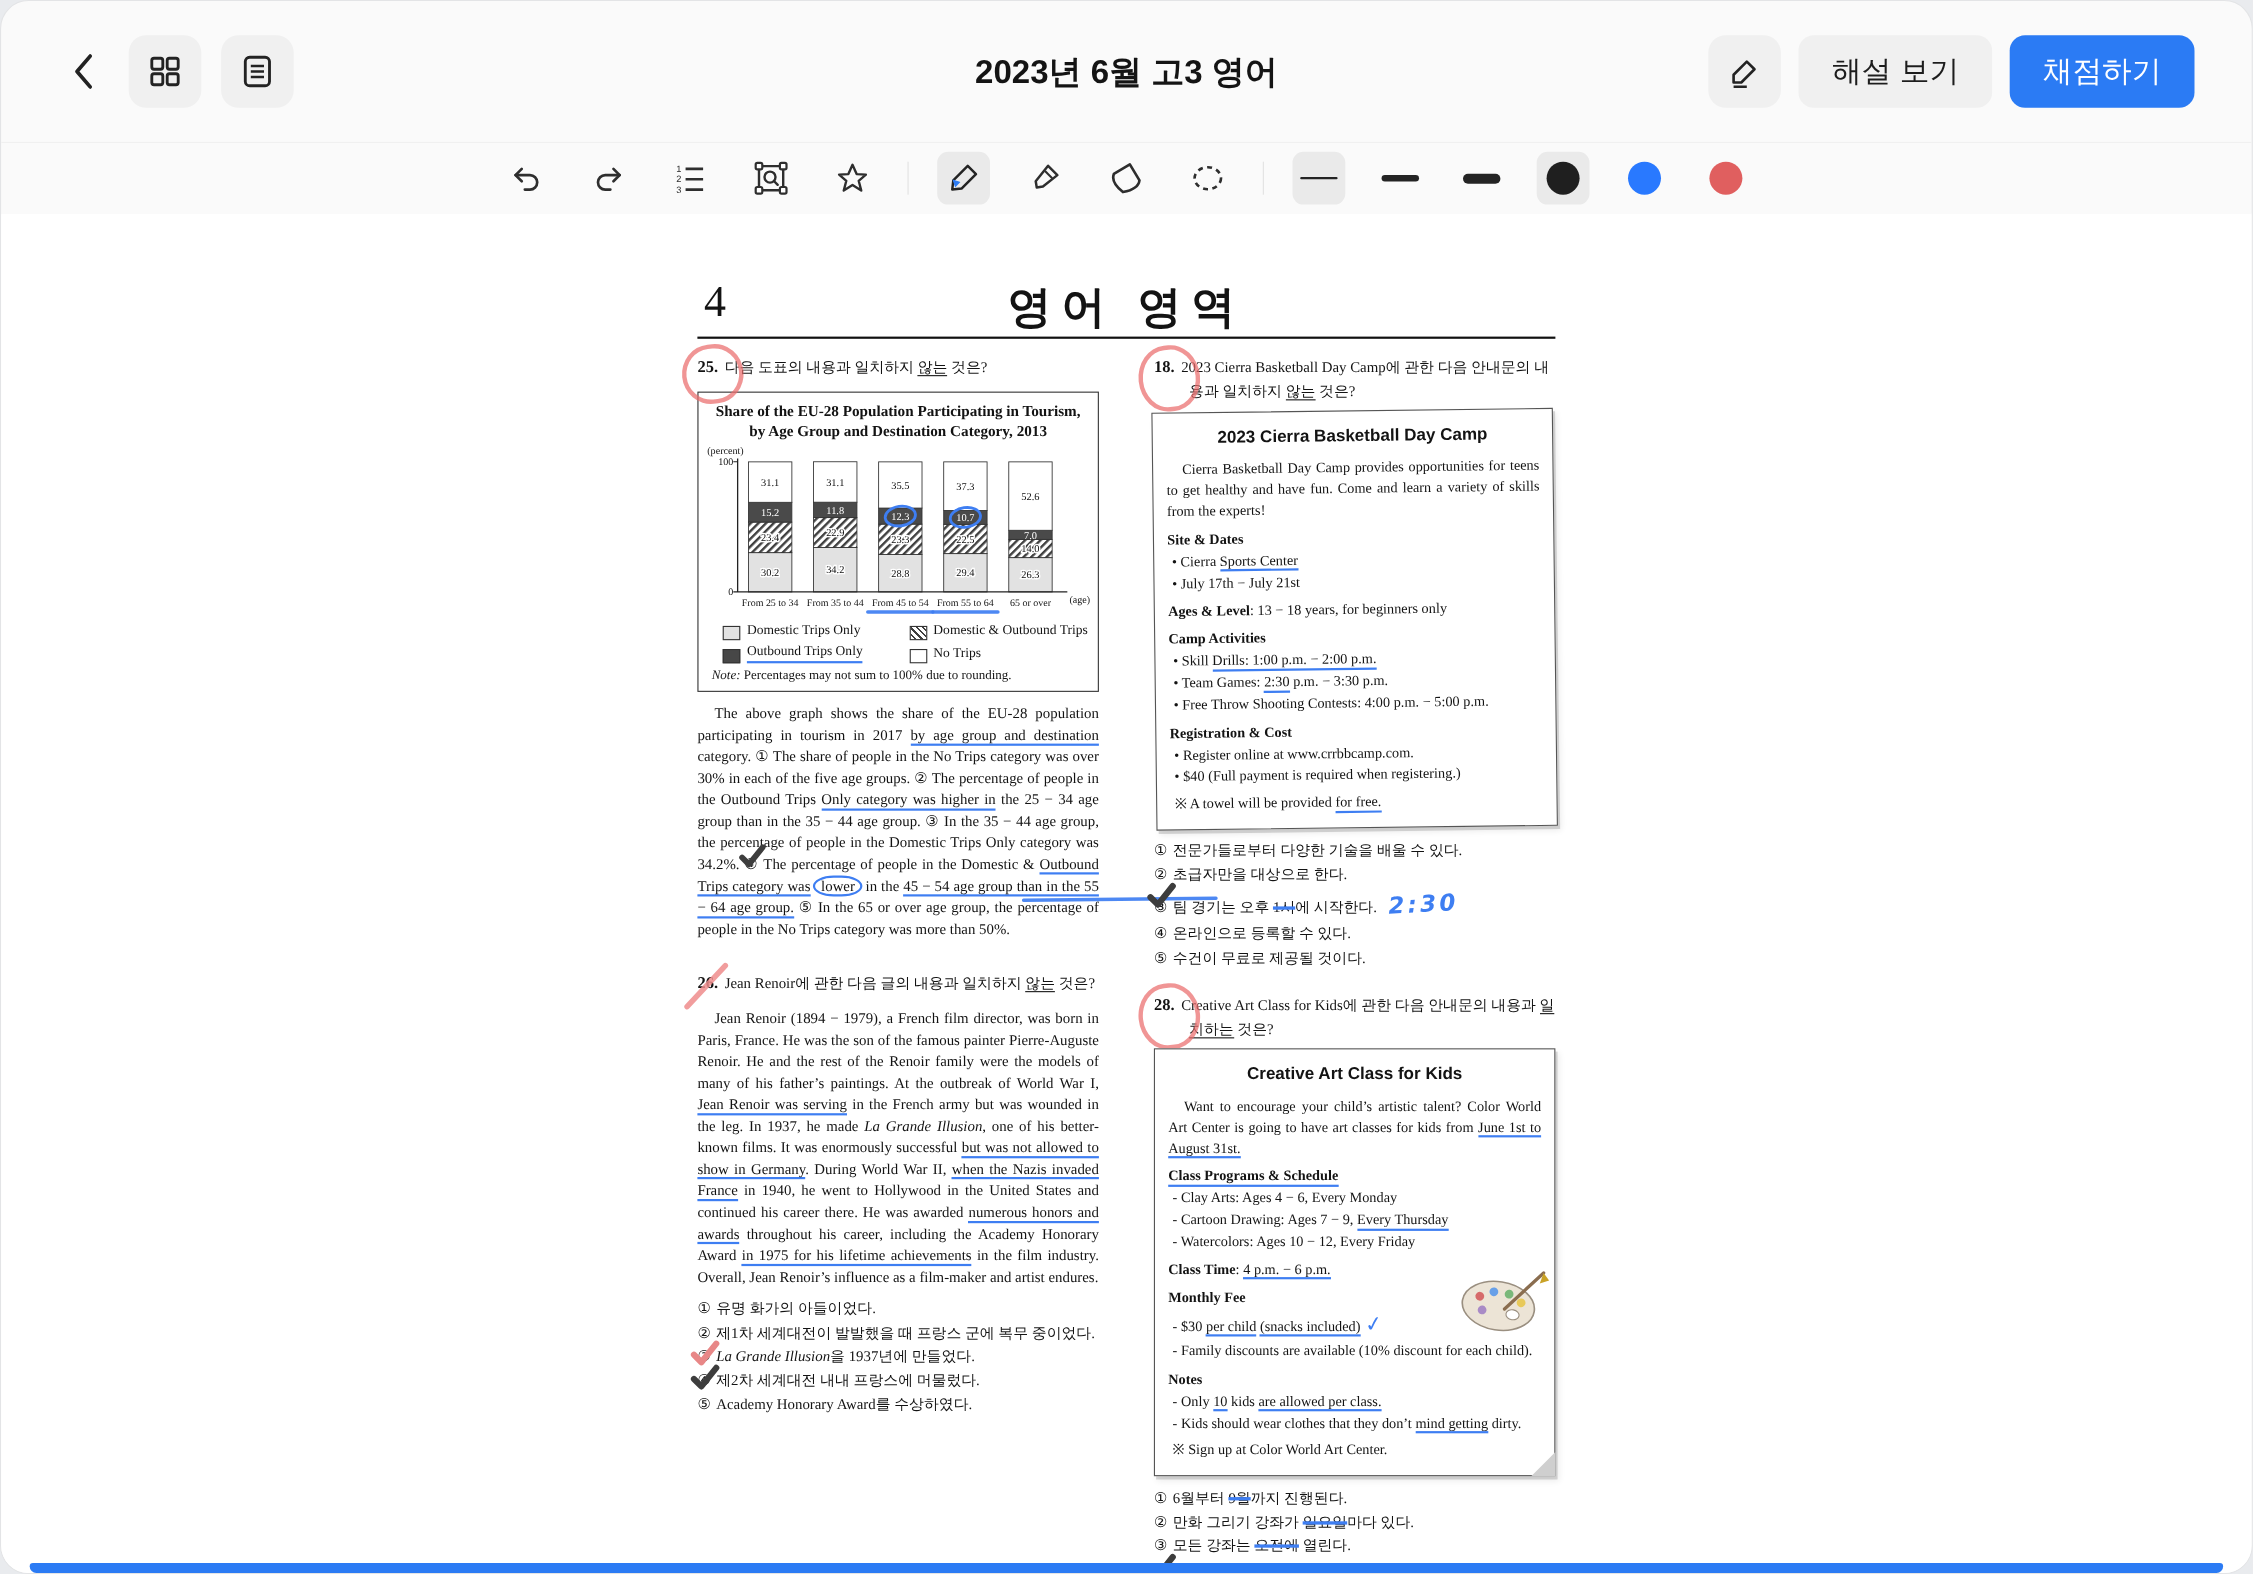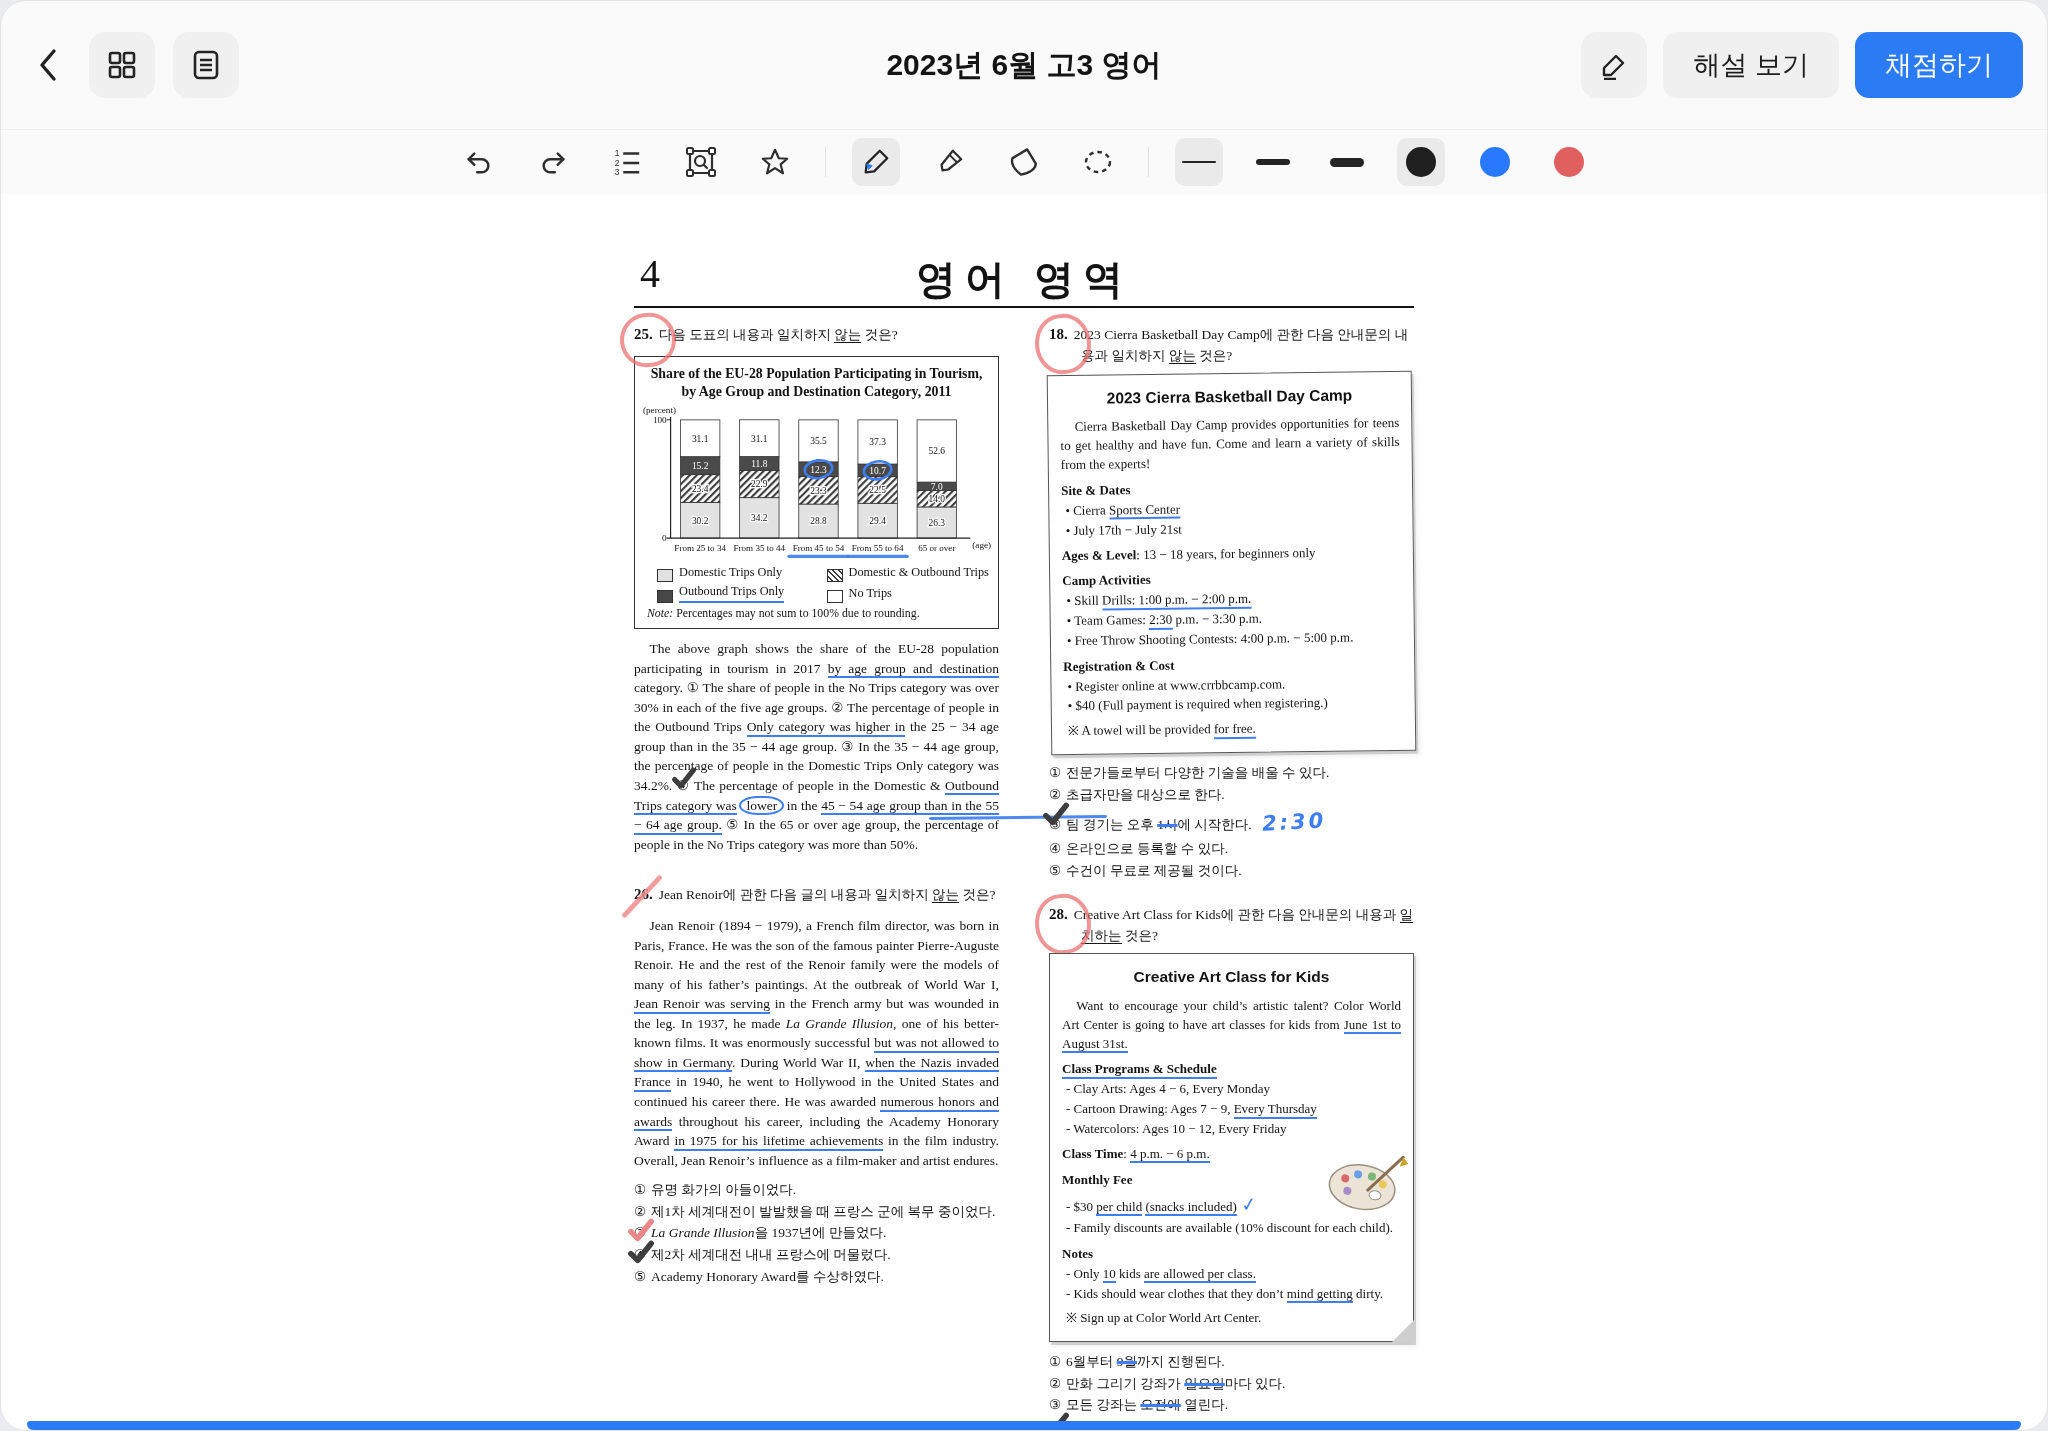--- a/index.html
+++ b/index.html
@@ -1,19 +1,19 @@
 <!DOCTYPE html>
 <html><head>
 <meta charset="utf-8">
 <style>
   html,body{margin:0;padding:0;background:#e9ebee;}
   .stage{position:relative;width:2048px;height:1431px;background:#e9ebee;font-family:"Liberation Sans",sans-serif;}
   .window{position:absolute;inset:0;background:#fafafa;border-radius:26px;overflow:hidden;border:1px solid #e3e4e6;}
   
-  .topbar{height:128px;display:flex;align-items:center;gap:18px;padding:0 24px;position:relative;}
+  .topbar{height:128px;display:flex;align-items:center;gap:18px;padding:0 52px;position:relative;}
   .backbtn{width:46px;height:46px;display:flex;align-items:center;justify-content:center;color:#222;}
   .iconbtn{width:66px;height:66px;border-radius:16px;background:#f0f0f0;display:flex;align-items:center;justify-content:center;color:#232323;}
   .apptitle{position:absolute;left:50%;transform:translateX(-50%);font-size:30px;font-weight:700;color:#141414;white-space:nowrap;}
   .rightgrp{margin-left:auto;display:flex;gap:16px;align-items:center;}
   .txtbtn{height:66px;border-radius:14px;background:#f0f0f0;font-size:27px;padding:0 30px;display:flex;align-items:center;color:#1d1d1d;}
   .txtbtn.primary{background:#2b7bf4;color:#ffffff;}
   .toolrow{height:64px;display:flex;align-items:center;justify-content:center;gap:26px;border-top:1px solid #f0f0f0;border-bottom:1px solid #ececec;}
   .tool{width:48px;height:48px;display:flex;align-items:center;justify-content:center;border-radius:10px;color:#2e2e2e;}
   .tool.active{background:#eaeaea;}
   .vdiv{width:1px;height:30px;background:#e2e2e2;}
@@ -212,21 +212,21 @@
 
       <div class="col">
 
         <div class="qhead">
           <span class="qn"><span>25.</span><span class="ring"></span></span><span>다음 도표의 내용과 일치하지 </span><span class="ku">않는</span><span> 것은?</span>
         </div>
 
         <div class="cbox">
           <div class="ctitle">
             <span>Share of the EU-28 Population Participating in Tourism,</span><br>
-            <span>by Age Group and Destination Category, 2011</span>
+            <span>by Age Group and Destination Category, 2013</span>
           </div>
           <div id="chart-holder">
                   <svg viewBox="0 0 356 160" width="100%" style="display:block" font-family="Liberation Serif,serif">
                     <defs>
                       <pattern id="hatch" width="5" height="5" patternUnits="userSpaceOnUse" patternTransform="rotate(45)">
                         <rect width="5" height="5" fill="#ffffff"></rect>
                         <rect width="2.2" height="5" fill="#3f3f3f"></rect>
                       </pattern>
                     </defs>
                     <text x="2" y="9" font-size="9.3" fill="#111">(percent)</text>

